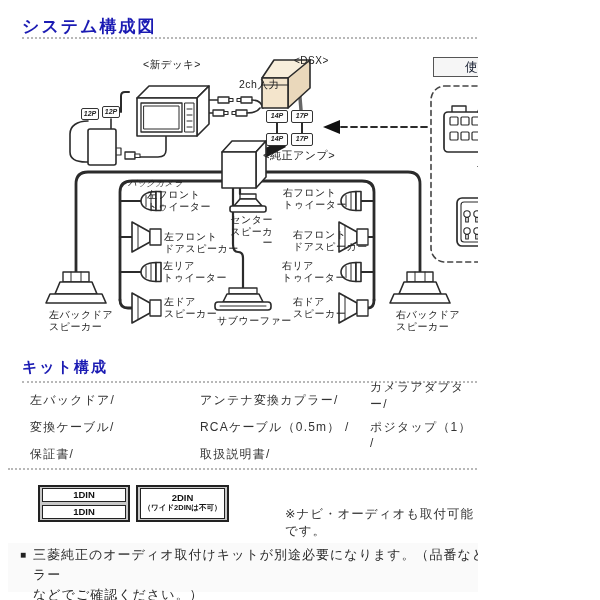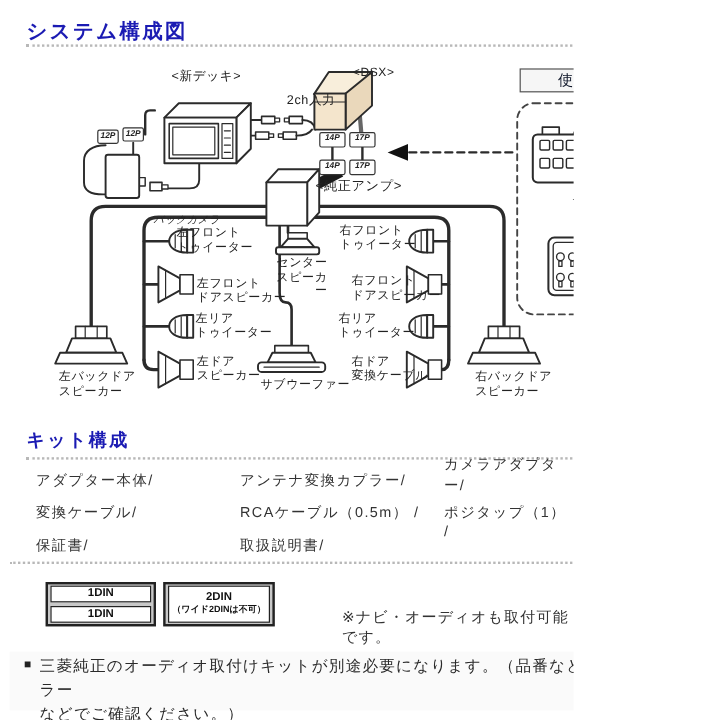--- a/index.html
+++ b/index.html
@@ -228,34 +228,34 @@
   <div class="lbl" style="left:229px;top:214px;text-align:right;width:44px;">センター
 スピーカー</div>
   <div class="lbl" style="left:217px;top:315px;">サブウーファー</div>
   <div class="lbl" style="left:283px;top:187px;">右フロント
 トゥイーター</div>
   <div class="lbl" style="left:293px;top:229px;">右フロント
 ドアスピーカー</div>
   <div class="lbl" style="left:282px;top:260px;">右リア
 トゥイーター</div>
   <div class="lbl" style="left:293px;top:296px;">右ドア
-変換ケーブル</div>
+スピーカー</div>
   <div class="lbl" style="left:49px;top:309px;">左バックドア
 スピーカー</div>
   <div class="lbl" style="left:396px;top:309px;">右バックドア
 スピーカー</div>
 
   <div class="panel-title" style="left:433px;top:57px;width:152px;height:20px;line-height:18px;">使用カプラー</div>
   <div class="pin-lbl" style="left:477px;top:156px;">17ピン</div>
   <div class="pin-lbl" style="left:478px;top:248px;">14ピン</div>
 
   <div class="sec-title" style="left:22px;top:358px;font-size:15px;text-align:right;">キット構成</div>
   <div class="dots" style="left:22px;top:381px;width:571px;"></div>
 
-  <div class="kit-item" style="left:30px;top:392px;">アダプター本体/</div>
+  <div class="kit-item" style="left:30px;top:392px;">左バックドア/</div>
   <div class="kit-item" style="left:200px;top:392px;">アンテナ変換カプラー/</div>
   <div class="kit-item" style="left:370px;top:379px;">カメラアダプター/</div>
   <div class="kit-item" style="left:30px;top:419px;">変換ケーブル/</div>
   <div class="kit-item" style="left:200px;top:419px;">RCAケーブル（0.5m） /</div>
   <div class="kit-item" style="left:370px;top:419px;">ポジタップ（1） /</div>
   <div class="kit-item" style="left:30px;top:446px;">保証書/</div>
   <div class="kit-item" style="left:200px;top:446px;">取扱説明書/</div>
 
   <div class="dots" style="left:8px;top:468px;width:584px;"></div>
 

